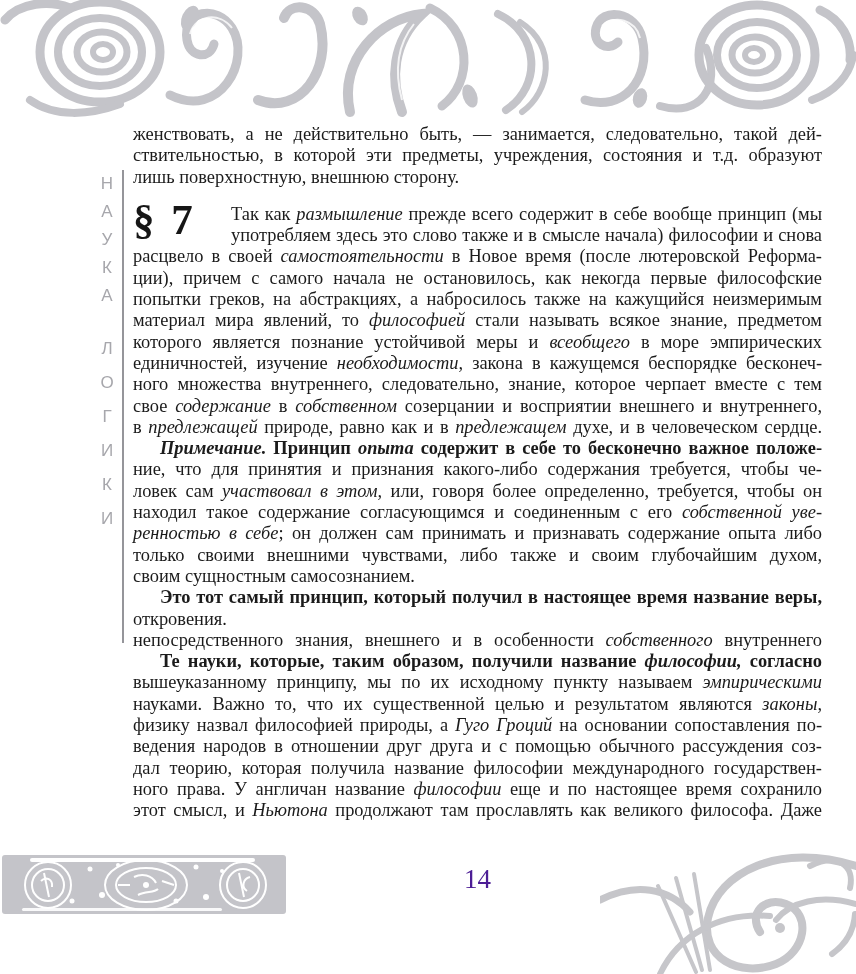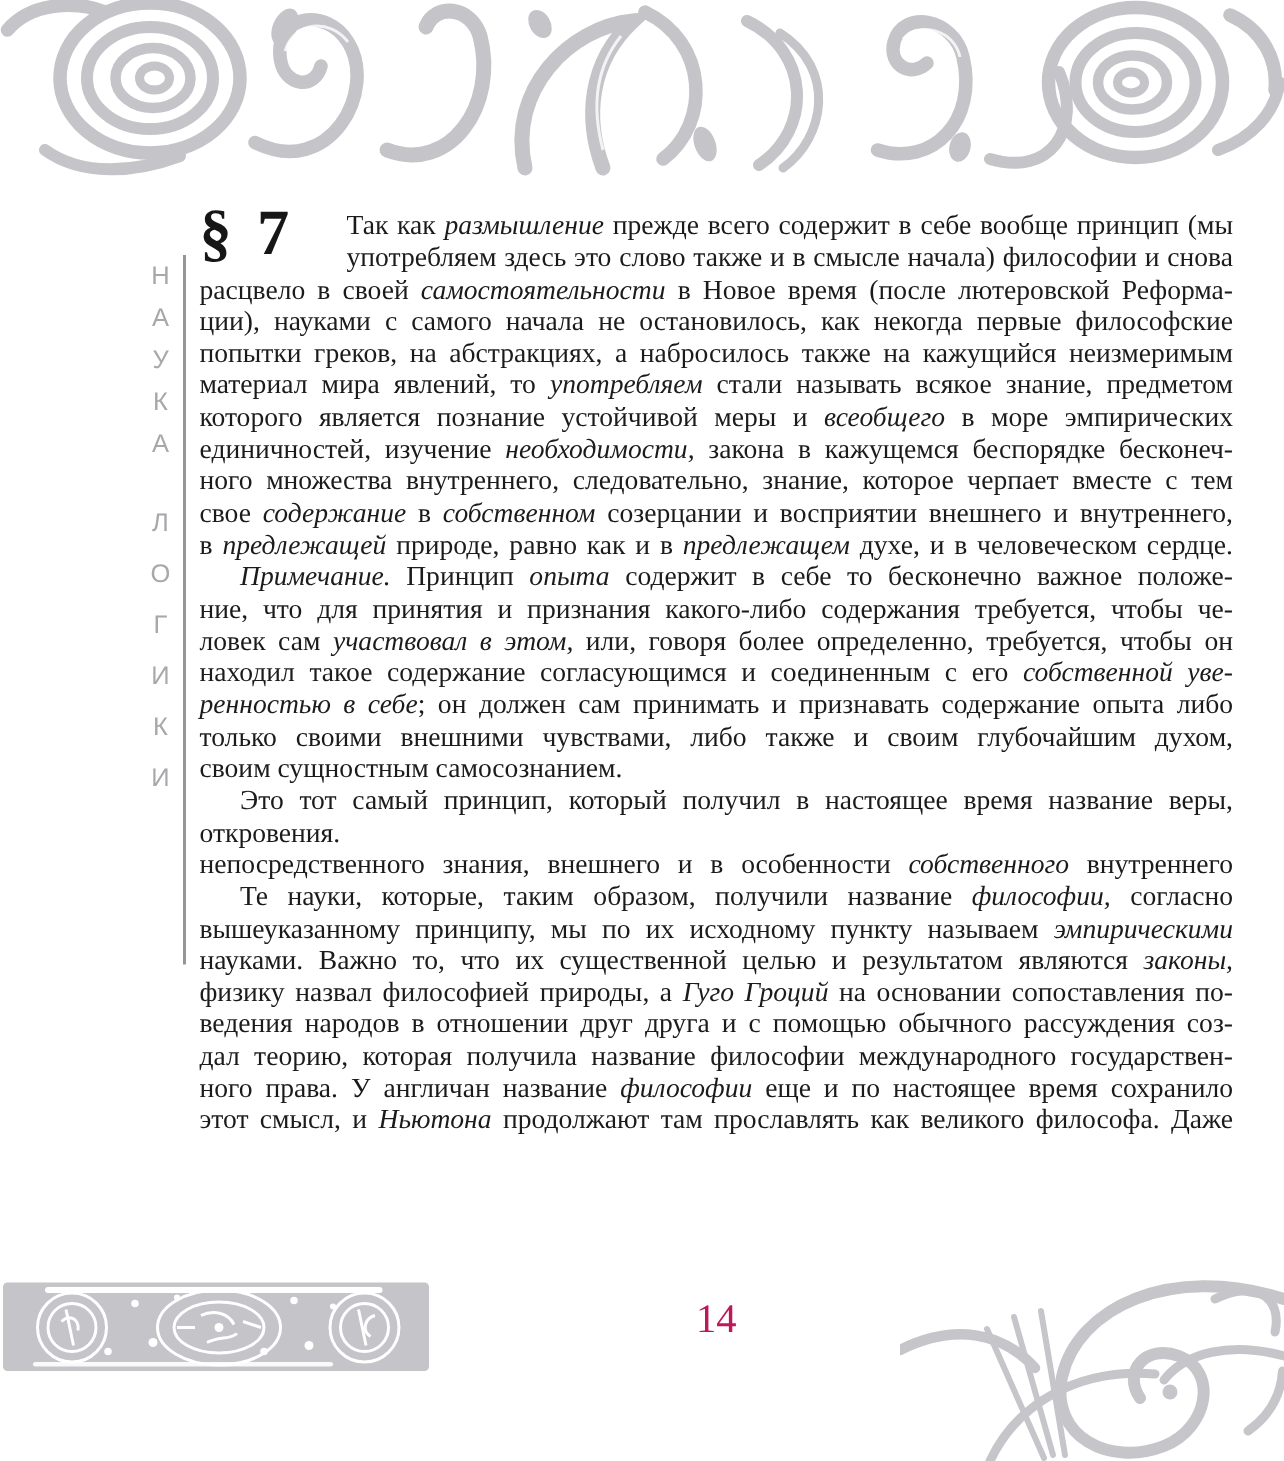--- a/index.html
+++ b/index.html
@@ -41,32 +41,32 @@
     text-align:justify;
     -moz-text-align-last:justify;
     text-align-last:justify;
     white-space:normal;
   }
   .line.last{
     text-align-last:left;
     -moz-text-align-last:left;
   }
   .line.shift{margin-left:98px;}
-  .line.first-indent{text-indent:27px;}
+  .line.first-indent{text-indent:27px;font-weight:bold;}
   .it{font-style:italic;}
   .with-marker{position:relative;}
   .marker{
     position:absolute;left:0;top:-6px;
     font-size:43px;font-weight:700;letter-spacing:3px;
     line-height:1;color:#161616;
   }
   
   .pagenum{
     position:absolute;left:133px;top:864px;width:689px;
-    text-align:center;font-size:27px;color:#be185d;
+    text-align:center;font-size:27px;color:#4c1d95;
   }
 </style>
 </head>
 <body>
 
 <div class="page">
 
   <svg class="orn-top" viewBox="0 0 856 122" aria-hidden="true">
     <g fill="none" stroke="#c4c4c9" stroke-linecap="round">
       <ellipse cx="100" cy="52" rx="60" ry="50" stroke-width="9"></ellipse>
@@ -116,28 +116,33 @@
         <span class="ltr">О</span>
         <span class="ltr">Г</span>
         <span class="ltr">И</span>
         <span class="ltr">К</span>
         <span class="ltr">И</span>
       </div>
     </div>
   <div class="vrule"></div>
 
   <div class="text-block">
+      <div class="para">
+        <div class="line">женствовать, а не действительно быть, — занимается, следовательно, такой дей-</div>
+        <div class="line">ствительностью, в которой эти предметы, учреждения, состояния и т.д. образуют</div>
+        <div class="line last">лишь поверхностную, внешнюю сторону.</div>
+      </div>
       <div class="para space-before with-marker">
         <div class="marker">§ 7</div>
         <div class="line shift">Так как <span class="it">размышление</span> прежде всего содержит в себе вообще принцип (мы</div>
         <div class="line shift">употребляем здесь это слово также и в смысле начала) философии и снова</div>
         <div class="line">расцвело в своей <span class="it">самостоятельности</span> в Новое время (после лютеровской Реформа-</div>
-        <div class="line">ции), науками с самого начала не остановилось, как некогда первые философские</div>
+        <div class="line">ции), причем с самого начала не остановилось, как некогда первые философские</div>
         <div class="line">попытки греков, на абстракциях, а набросилось также на кажущийся неизмеримым</div>
-        <div class="line">материал мира явлений, то <span class="it">употребляем</span> стали называть всякое знание, предметом</div>
+        <div class="line">материал мира явлений, то <span class="it">философией</span> стали называть всякое знание, предметом</div>
         <div class="line">которого является познание устойчивой меры и <span class="it">всеобщего</span> в море эмпирических</div>
         <div class="line">единичностей, изучение <span class="it">необходимости,</span> закона в кажущемся беспорядке бесконеч-</div>
         <div class="line">ного множества внутреннего, следовательно, знание, которое черпает вместе с тем</div>
         <div class="line">свое <span class="it">содержание</span> в <span class="it">собственном</span> созерцании и восприятии внешнего и внутреннего,</div>
         <div class="line">в <span class="it">предлежащей</span> природе, равно как и в <span class="it">предлежащем</span> духе, и в человеческом сердце.</div>
       </div>
       <div class="para">
         <div class="line first-indent"><span class="it">Примечание.</span> Принцип <span class="it">опыта</span> содержит в себе то бесконечно важное положе-</div>
         <div class="line">ние, что для принятия и признания какого-либо содержания требуется, чтобы че-</div>
         <div class="line">ловек сам <span class="it">участвовал в этом,</span> или, говоря более определенно, требуется, чтобы он</div>

